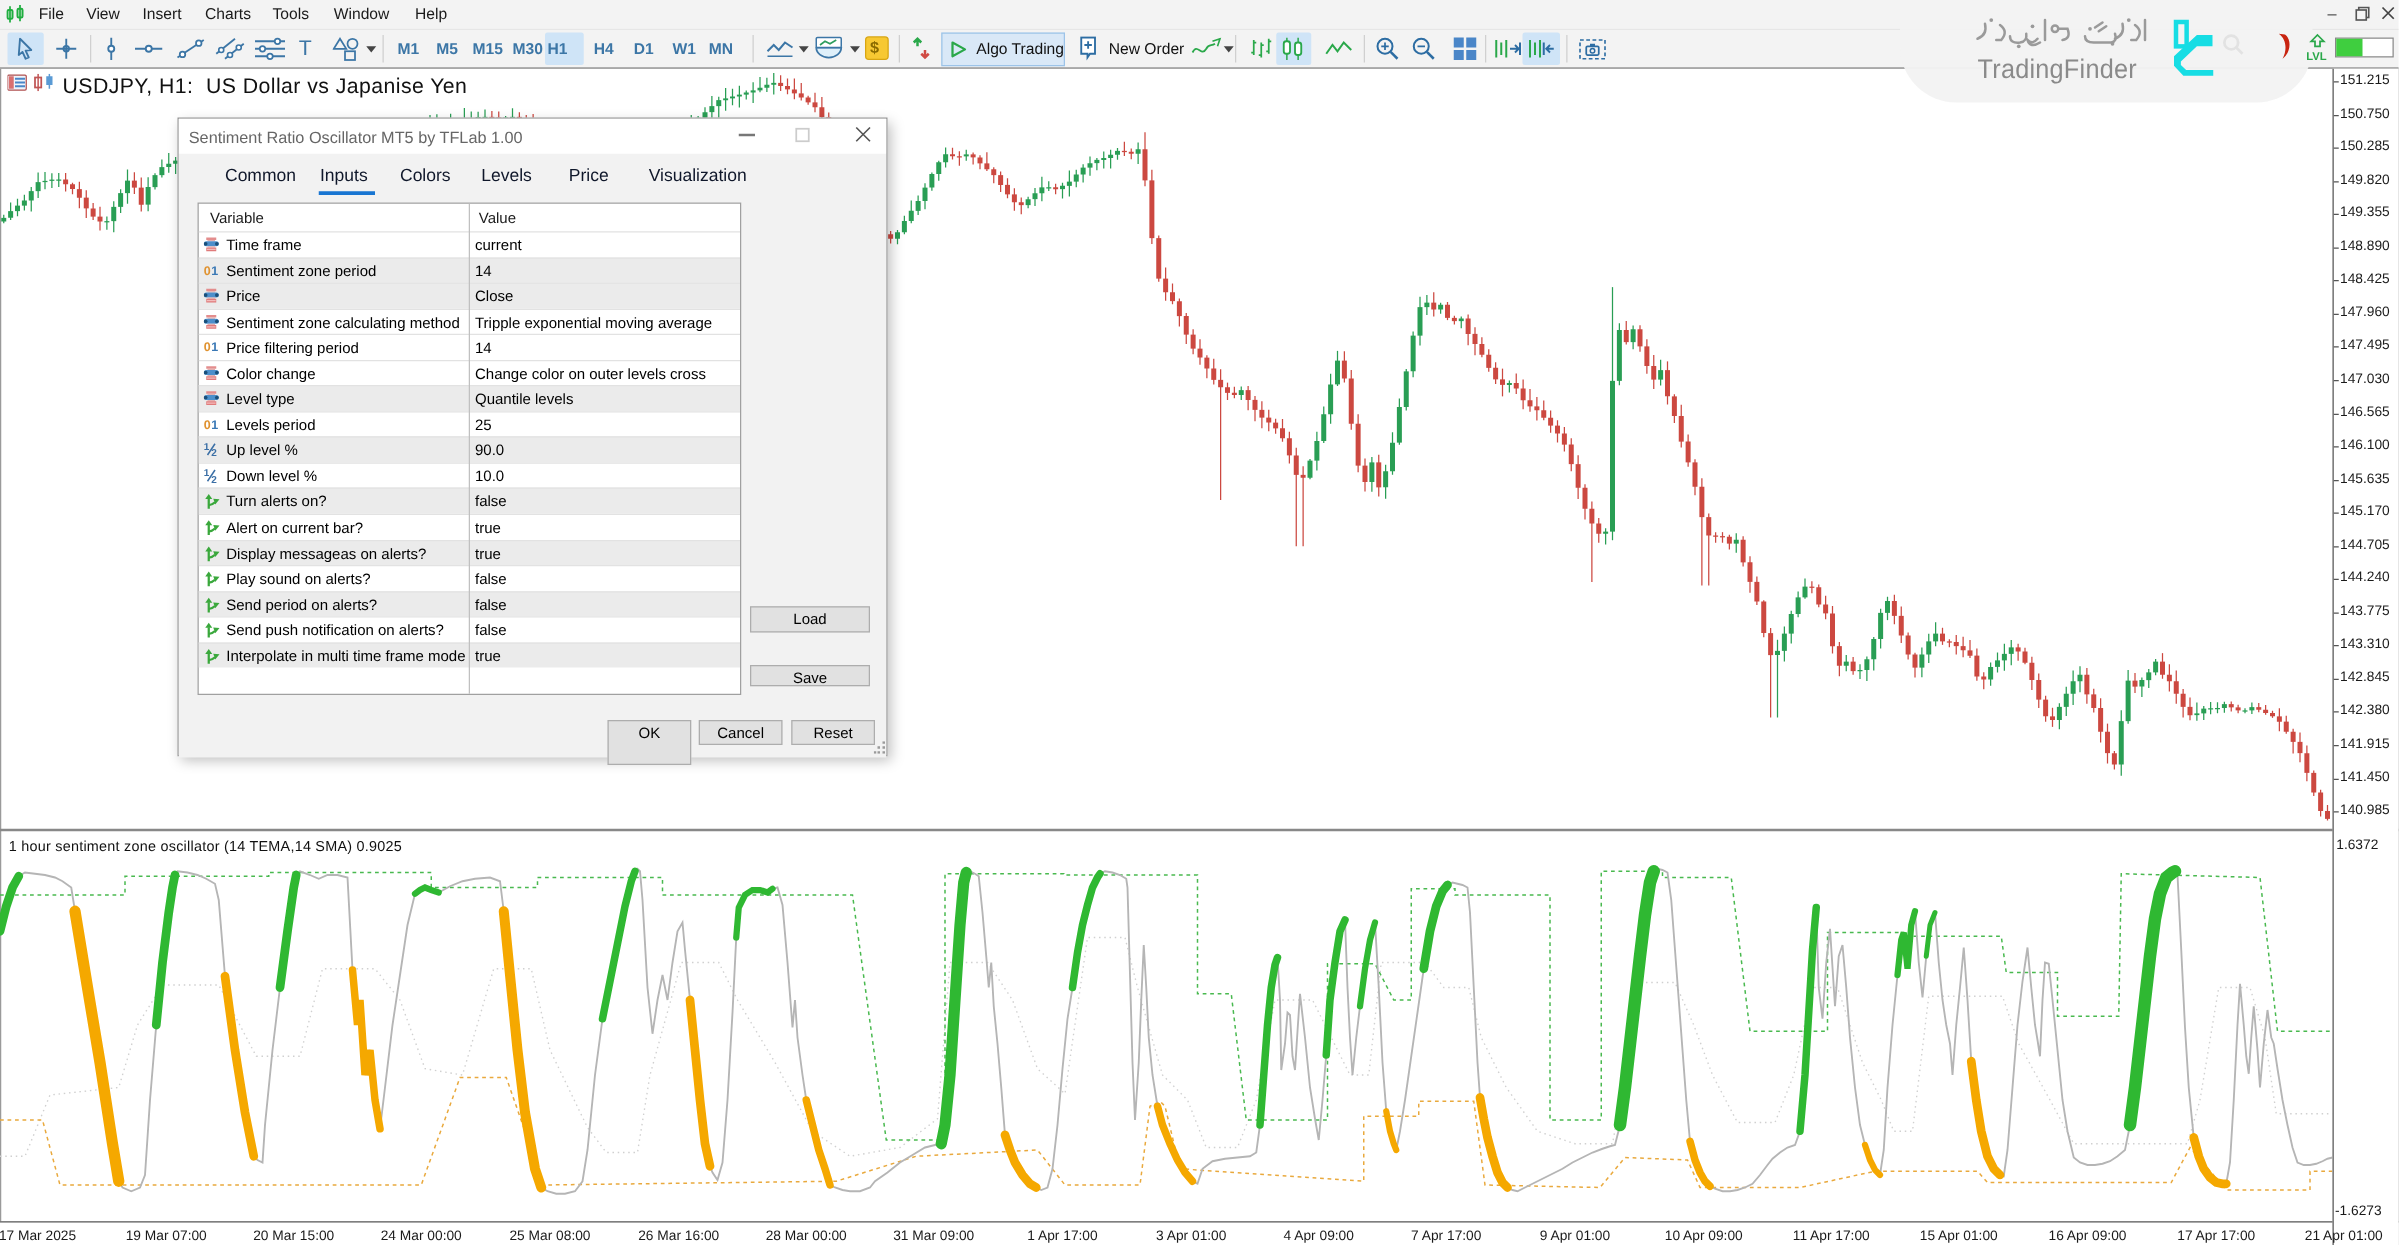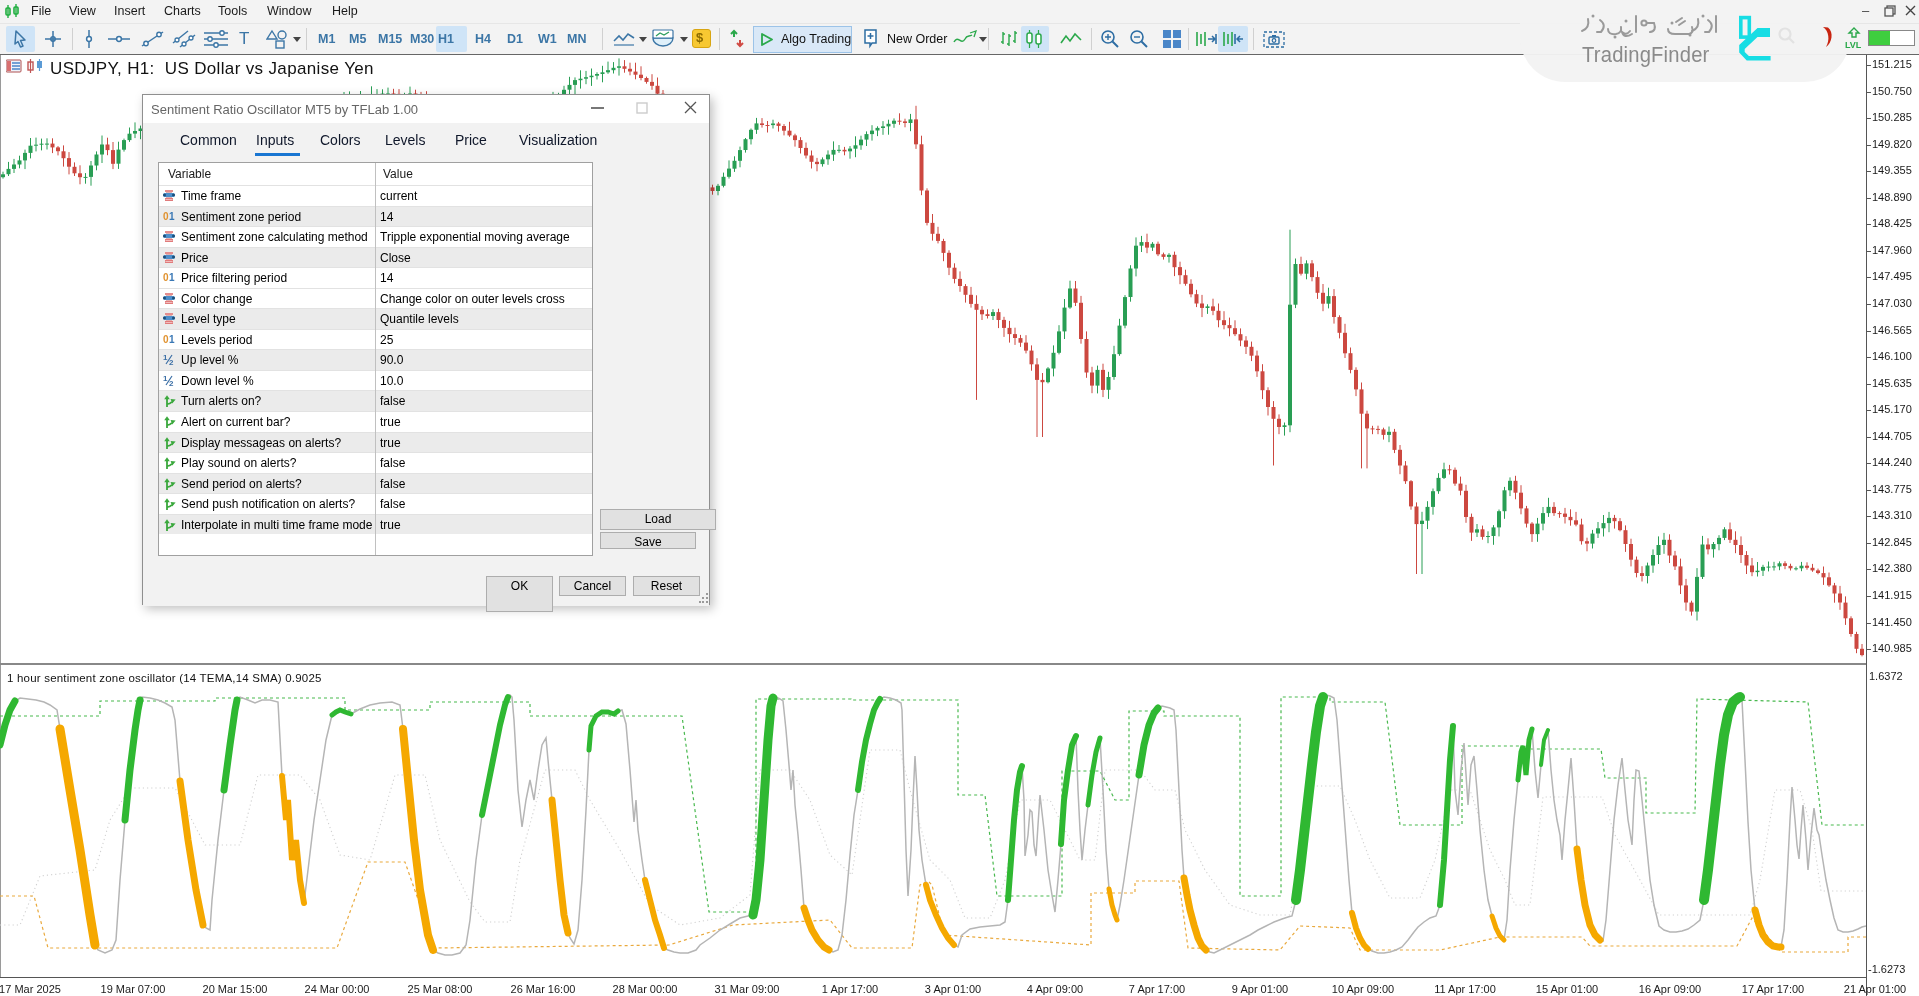--- a/index.html
+++ b/index.html
@@ -1082,81 +1082,81 @@
             <span class="rval">current</span>
           </div>
 <div class="trow odd">
             <span class="ric"><svg width="13" height="13">
                 <text x="0" y="10" font-family="Liberation Sans" font-size="10" font-weight="bold" fill="#e0922f">0</text>
                 <text x="6" y="10" font-family="Liberation Sans" font-size="10" font-weight="bold" fill="#3a78b5">1</text>
               </svg></span>
             <span class="rname">Sentiment zone period</span>
             <span class="rval">14</span>
           </div>
+<div class="trow odd">
+            <span class="ric"><svg width="13" height="13">
+                <rect x="2" y="1" width="8" height="2" fill="#e38d8d"></rect>
+                <rect x="3" y="3" width="6" height="1" fill="#e3b0b0"></rect>
+                <rect x="0" y="4" width="12" height="4" rx="2" fill="#4d8fcb"></rect>
+                <circle cx="1.5" cy="6" r="1.5" fill="#1b4f79"></circle>
+                <circle cx="10.5" cy="6" r="1.5" fill="#1b4f79"></circle>
+                <rect x="3" y="8" width="6" height="1" fill="#e3b0b0"></rect>
+                <rect x="2" y="9" width="8" height="3" fill="#e07b7b"></rect>
+                <rect x="2.5" y="10" width="7" height="1" fill="#f3bcbc"></rect>
+              </svg></span>
+            <span class="rname">Price</span>
+            <span class="rval">Close</span>
+          </div>
 <div class="trow ">
             <span class="ric"><svg width="13" height="13">
                 <rect x="2" y="1" width="8" height="2" fill="#e38d8d"></rect>
                 <rect x="3" y="3" width="6" height="1" fill="#e3b0b0"></rect>
                 <rect x="0" y="4" width="12" height="4" rx="2" fill="#4d8fcb"></rect>
                 <circle cx="1.5" cy="6" r="1.5" fill="#1b4f79"></circle>
                 <circle cx="10.5" cy="6" r="1.5" fill="#1b4f79"></circle>
                 <rect x="3" y="8" width="6" height="1" fill="#e3b0b0"></rect>
                 <rect x="2" y="9" width="8" height="3" fill="#e07b7b"></rect>
                 <rect x="2.5" y="10" width="7" height="1" fill="#f3bcbc"></rect>
               </svg></span>
             <span class="rname">Sentiment zone calculating method</span>
             <span class="rval">Tripple exponential moving average</span>
           </div>
+<div class="trow ">
+            <span class="ric"><svg width="13" height="13">
+                <text x="0" y="10" font-family="Liberation Sans" font-size="10" font-weight="bold" fill="#e0922f">0</text>
+                <text x="6" y="10" font-family="Liberation Sans" font-size="10" font-weight="bold" fill="#3a78b5">1</text>
+              </svg></span>
+            <span class="rname">Price filtering period</span>
+            <span class="rval">14</span>
+          </div>
+<div class="trow ">
+            <span class="ric"><svg width="13" height="13">
+                <rect x="2" y="1" width="8" height="2" fill="#e38d8d"></rect>
+                <rect x="3" y="3" width="6" height="1" fill="#e3b0b0"></rect>
+                <rect x="0" y="4" width="12" height="4" rx="2" fill="#4d8fcb"></rect>
+                <circle cx="1.5" cy="6" r="1.5" fill="#1b4f79"></circle>
+                <circle cx="10.5" cy="6" r="1.5" fill="#1b4f79"></circle>
+                <rect x="3" y="8" width="6" height="1" fill="#e3b0b0"></rect>
+                <rect x="2" y="9" width="8" height="3" fill="#e07b7b"></rect>
+                <rect x="2.5" y="10" width="7" height="1" fill="#f3bcbc"></rect>
+              </svg></span>
+            <span class="rname">Color change</span>
+            <span class="rval">Change color on outer levels cross</span>
+          </div>
 <div class="trow odd">
             <span class="ric"><svg width="13" height="13">
                 <rect x="2" y="1" width="8" height="2" fill="#e38d8d"></rect>
                 <rect x="3" y="3" width="6" height="1" fill="#e3b0b0"></rect>
                 <rect x="0" y="4" width="12" height="4" rx="2" fill="#4d8fcb"></rect>
                 <circle cx="1.5" cy="6" r="1.5" fill="#1b4f79"></circle>
                 <circle cx="10.5" cy="6" r="1.5" fill="#1b4f79"></circle>
                 <rect x="3" y="8" width="6" height="1" fill="#e3b0b0"></rect>
                 <rect x="2" y="9" width="8" height="3" fill="#e07b7b"></rect>
                 <rect x="2.5" y="10" width="7" height="1" fill="#f3bcbc"></rect>
               </svg></span>
-            <span class="rname">Price</span>
-            <span class="rval">Close</span>
-          </div>
-<div class="trow ">
-            <span class="ric"><svg width="13" height="13">
-                <text x="0" y="10" font-family="Liberation Sans" font-size="10" font-weight="bold" fill="#e0922f">0</text>
-                <text x="6" y="10" font-family="Liberation Sans" font-size="10" font-weight="bold" fill="#3a78b5">1</text>
-              </svg></span>
-            <span class="rname">Price filtering period</span>
-            <span class="rval">14</span>
-          </div>
-<div class="trow ">
-            <span class="ric"><svg width="13" height="13">
-                <rect x="2" y="1" width="8" height="2" fill="#e38d8d"></rect>
-                <rect x="3" y="3" width="6" height="1" fill="#e3b0b0"></rect>
-                <rect x="0" y="4" width="12" height="4" rx="2" fill="#4d8fcb"></rect>
-                <circle cx="1.5" cy="6" r="1.5" fill="#1b4f79"></circle>
-                <circle cx="10.5" cy="6" r="1.5" fill="#1b4f79"></circle>
-                <rect x="3" y="8" width="6" height="1" fill="#e3b0b0"></rect>
-                <rect x="2" y="9" width="8" height="3" fill="#e07b7b"></rect>
-                <rect x="2.5" y="10" width="7" height="1" fill="#f3bcbc"></rect>
-              </svg></span>
-            <span class="rname">Color change</span>
-            <span class="rval">Change color on outer levels cross</span>
-          </div>
-<div class="trow odd">
-            <span class="ric"><svg width="13" height="13">
-                <rect x="2" y="1" width="8" height="2" fill="#e38d8d"></rect>
-                <rect x="3" y="3" width="6" height="1" fill="#e3b0b0"></rect>
-                <rect x="0" y="4" width="12" height="4" rx="2" fill="#4d8fcb"></rect>
-                <circle cx="1.5" cy="6" r="1.5" fill="#1b4f79"></circle>
-                <circle cx="10.5" cy="6" r="1.5" fill="#1b4f79"></circle>
-                <rect x="3" y="8" width="6" height="1" fill="#e3b0b0"></rect>
-                <rect x="2" y="9" width="8" height="3" fill="#e07b7b"></rect>
-                <rect x="2.5" y="10" width="7" height="1" fill="#f3bcbc"></rect>
-              </svg></span>
             <span class="rname">Level type</span>
             <span class="rval">Quantile levels</span>
           </div>
 <div class="trow ">
             <span class="ric"><svg width="13" height="13">
                 <text x="0" y="10" font-family="Liberation Sans" font-size="10" font-weight="bold" fill="#e0922f">0</text>
                 <text x="6" y="10" font-family="Liberation Sans" font-size="10" font-weight="bold" fill="#3a78b5">1</text>
               </svg></span>
             <span class="rname">Levels period</span>
             <span class="rval">25</span>
@@ -1245,21 +1245,21 @@
                 <path d="M1.2,5.2 L4,1.2 L6.8,5.2 Z" fill="#3aa83c"></path>
                 <path d="M4,10.2 C6,10 7.6,9.2 9,7.8" stroke="#3aa83c" stroke-width="1.8" fill="none"></path>
                 <path d="M7.6,5 L12.6,5.4 L9.2,9.6 Z" fill="#3aa83c"></path>
               </svg></span>
             <span class="rname">Interpolate in multi time frame mode</span>
             <span class="rval">true</span>
           </div>
       </div>
       <div id="coldiv"></div>
     </div>
-    <div class="btn" style="left:457px;top:386px;width:116px;height:21px;line-height:19px">Load</div>
+    <div class="btn" style="left:457px;top:362px;width:96px;height:21px;line-height:19px">Load</div>
     <div class="btn" style="left:457px;top:409px;width:96px;height:17px;line-height:19px">Save</div>
     <div class="btn" style="left:343px;top:453px;width:67px;height:36px;line-height:18px">OK</div>
     <div class="btn" style="left:416px;top:453px;width:67px;height:20px;line-height:18px">Cancel</div>
     <div class="btn" style="left:490px;top:453px;width:67px;height:20px;line-height:18px">Reset</div>
     <svg style="position:absolute;left:556px;top:470px" width="10" height="10">
         <g fill="#9a9a9a">
           <rect x="7" y="0" width="2" height="2"></rect>
           <rect x="7" y="4" width="2" height="2"></rect>
           <rect x="7" y="8" width="2" height="2"></rect>
           <rect x="3" y="4" width="2" height="2"></rect>

